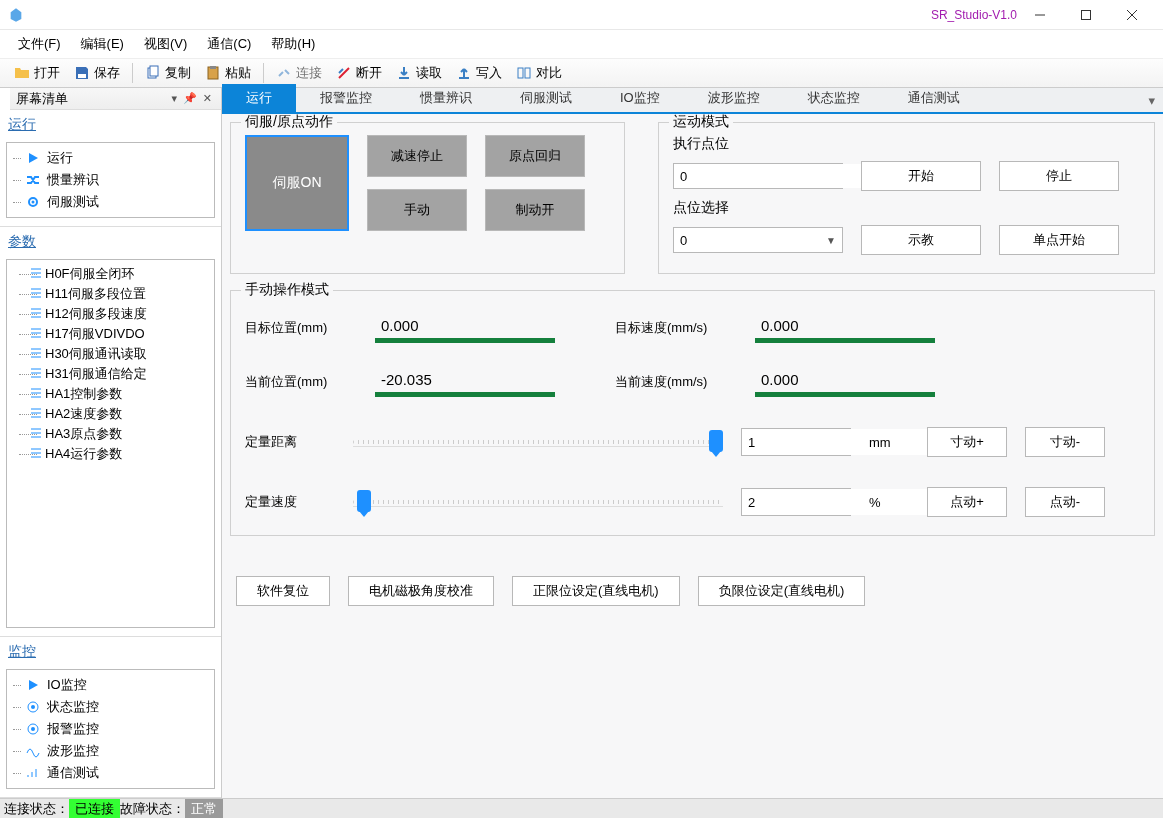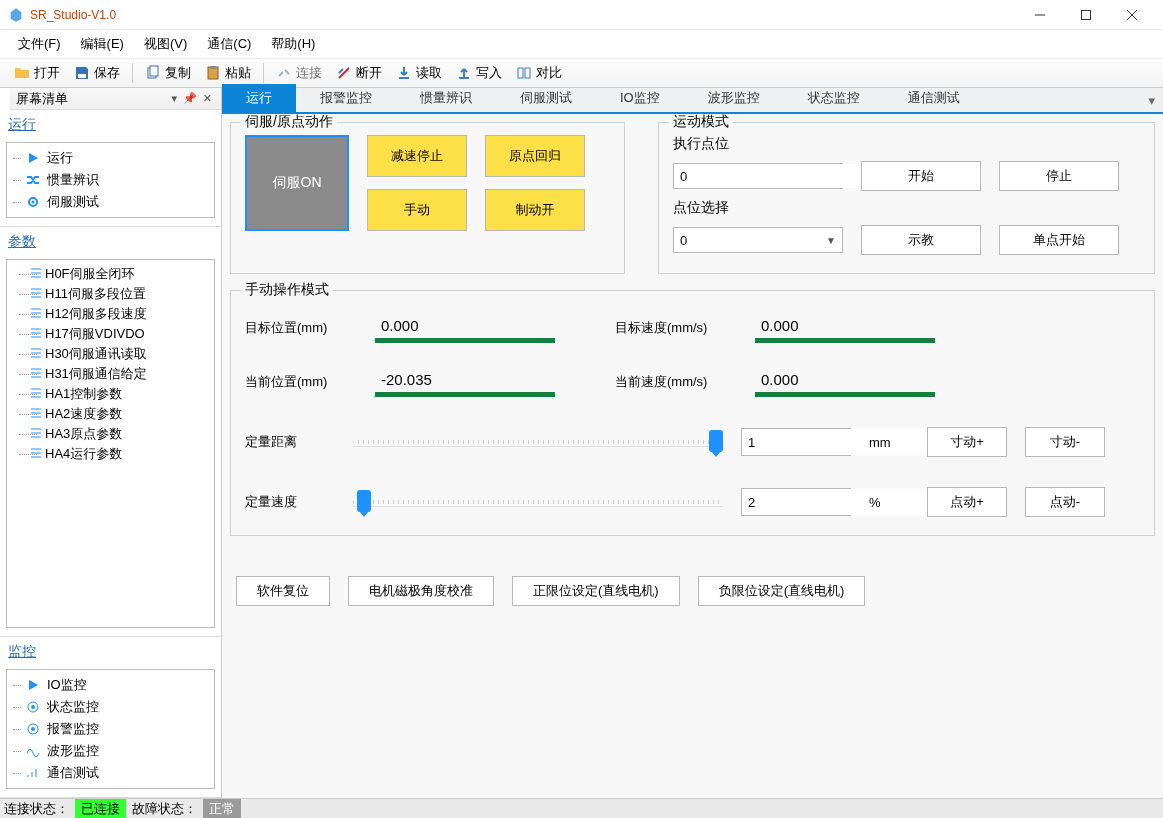--- a/index.html
+++ b/index.html
@@ -1,19 +1,19 @@
 <!DOCTYPE html>
 <html><head>
 <meta charset="utf-8">
 <style>
 * { box-sizing: border-box; margin: 0; padding: 0; font-family: "Microsoft YaHei", sans-serif; font-size: 13px; }
 body { background: #fff; width: 1163px; height: 818px; overflow: hidden; }
 .titlebar { height: 30px; background: #fff; border-bottom: 1px solid #e8e8e8; display: flex; align-items: center; padding: 0 8px; color: #888; }
 .titlebar .logo { width: 16px; height: 16px; margin-right: 6px; }
-.titlebar .title { flex: 1; font-size: 12px; color: #c2410c; }
+.titlebar .title { flex: 1; font-size: 12px; color: #a21caf; text-align: right; }
 .titlebar .winbtn { width: 46px; height: 30px; display: flex; align-items: center; justify-content: center; color: #555; }
 .menubar { height: 28px; display: flex; align-items: center; padding: 0 10px; gap: 4px; }
 .menubar .item { padding: 4px 8px; }
 .toolbar { height: 30px; display: flex; align-items: center; padding: 0 8px; gap: 2px; border-top: 1px solid #eee; border-bottom: 1px solid #ccc; background: linear-gradient(#fdfdfd, #f3f3f3); }
 .toolbar .btn { display: flex; align-items: center; padding: 3px 6px; gap: 4px; }
 .toolbar .sep { width: 1px; height: 20px; background: #ccc; margin: 0 4px; }
 .toolbar .icon { width: 16px; height: 16px; display: inline-block; }
 .main { display: flex; height: calc(818px - 30px - 28px - 30px - 20px); }
 .sidebar { width: 222px; background: #fff; border-right: 1px solid #ccc; display: flex; flex-direction: column; }
 .panel-header { height: 22px; background: linear-gradient(#f7f7f7,#eee); border-bottom: 1px solid #ddd; display: flex; align-items: center; padding: 0 6px; font-size: 12px; margin-left: 10px; }
@@ -39,21 +39,21 @@
 .panel-area { flex: 1; padding: 0; overflow: auto; }
 .row1 { display: flex; gap: 17px; }
 .groupbox { border: 1px solid #d0d0d0; margin: 8px; padding: 12px 14px 18px 14px; position: relative; background: #f7f7f8; }
 .groupbox .legend { position: absolute; top: -10px; left: 10px; background: #f7f7f8; padding: 0 4px; font-size: 14px; }
 .gb-servo { width: 395px; }
 .gb-motion { flex: 1; }
 .servo-row { display: flex; gap: 18px; }
 .servo-big { width: 104px; height: 96px; background: #8a8a8a; border: 2px solid #1e90ff; display: flex; align-items: center; justify-content: center; color: #fff; font-size: 14px; }
 .servo-btns { display: flex; flex-direction: column; gap: 12px; }
 .servo-btns-row { display: flex; gap: 18px; }
-.sbtn { width: 100px; height: 42px; background: #fde047; border: 1px solid #b8b8b8; display: flex; align-items: center; justify-content: center; }
+.sbtn { width: 100px; height: 42px; background: #a3a3a3; border: 1px solid #b8b8b8; display: flex; align-items: center; justify-content: center; }
 .motion-grid { display: grid; grid-template-columns: 170px 120px 120px; column-gap: 18px; row-gap: 10px; align-items: center; }
 .motion-label { font-size: 14px; }
 .spinctl { display: flex; border: 1px solid #b8b8b8; height: 26px; background: #fff; }
 .spinctl input { flex: 1; border: none; padding: 0 6px; outline: none; }
 .spinctl .arrows { width: 16px; display: flex; flex-direction: column; border-left: 1px solid #ccc; }
 .spinctl .arrows div { flex: 1; font-size: 8px; display: flex; align-items: center; justify-content: center; color: #555; }
 .selectctl { border: 1px solid #b8b8b8; height: 26px; background: #fff; display: flex; align-items: center; padding: 0 6px; }
 .selectctl .dd { margin-left: auto; color: #555; font-size: 10px; }
 .mbtn { height: 30px; background: #fff; border: 1px solid #b8b8b8; display: flex; align-items: center; justify-content: center; padding: 0 4px; }
 .gb-manual { margin: 8px; }
@@ -61,21 +61,21 @@
 .txt-input { height: 30px; border: none; border-bottom: 5px solid #15803d; background: transparent; padding: 0 6px; outline: none; font-size: 15px; }
 .slider-row { display: grid; grid-template-columns: 90px 370px 110px 40px 80px 80px; column-gap: 18px; align-items: center; margin-top: 30px; }
 .slider-track { height: 4px; background: repeating-linear-gradient(90deg,#ccc,#ccc 1px,transparent 1px,transparent 5px); position: relative; border-radius: 2px; }
 .slider-track .underline { position: absolute; left: 0; right: 0; top: 6px; height: 1px; background: #ddd; }
 .slider-thumb { position: absolute; top: -10px; width: 14px; height: 22px; background: #1e90ff; border-radius: 3px; }
 .slider-thumb::after { content:""; position:absolute; bottom:-5px; left:2px; border-left:5px solid transparent; border-right:5px solid transparent; border-top:6px solid #1e90ff; }
 .unitbox { display: flex; border: 1px solid #b8b8b8; height: 28px; background: #fff; }
 .unitbox input { flex: 1; border: none; padding: 0 6px; outline: none; }
 .unitbox .dd { width: 18px; border-left: 1px solid #ccc; display: flex; align-items: center; justify-content: center; font-size: 10px; color: #555; }
 .bottom-btns { display: flex; gap: 18px; margin: 40px 14px 14px 14px; }
-.statusbar { height: 20px; background: #e9e9e9; border-top: 1px solid #ccc; display: flex; align-items: center; padding: 0 4px; font-size: 12px; gap: 6px; }
+.statusbar { height: 20px; background: #e9e9e9; border-top: 1px solid #ccc; display: flex; align-items: center; padding: 0 4px; font-size: 12px; gap: 0; }
 .status-chip { padding: 1px 6px; }
 .chip-green { background: #33ff33; }
 .chip-gray { background: #9a9a9a; color: #fff; }
 svg { display: block; }
 </style>
 </head>
 <body>
 
 <div class="titlebar">
   <span class="logo">

